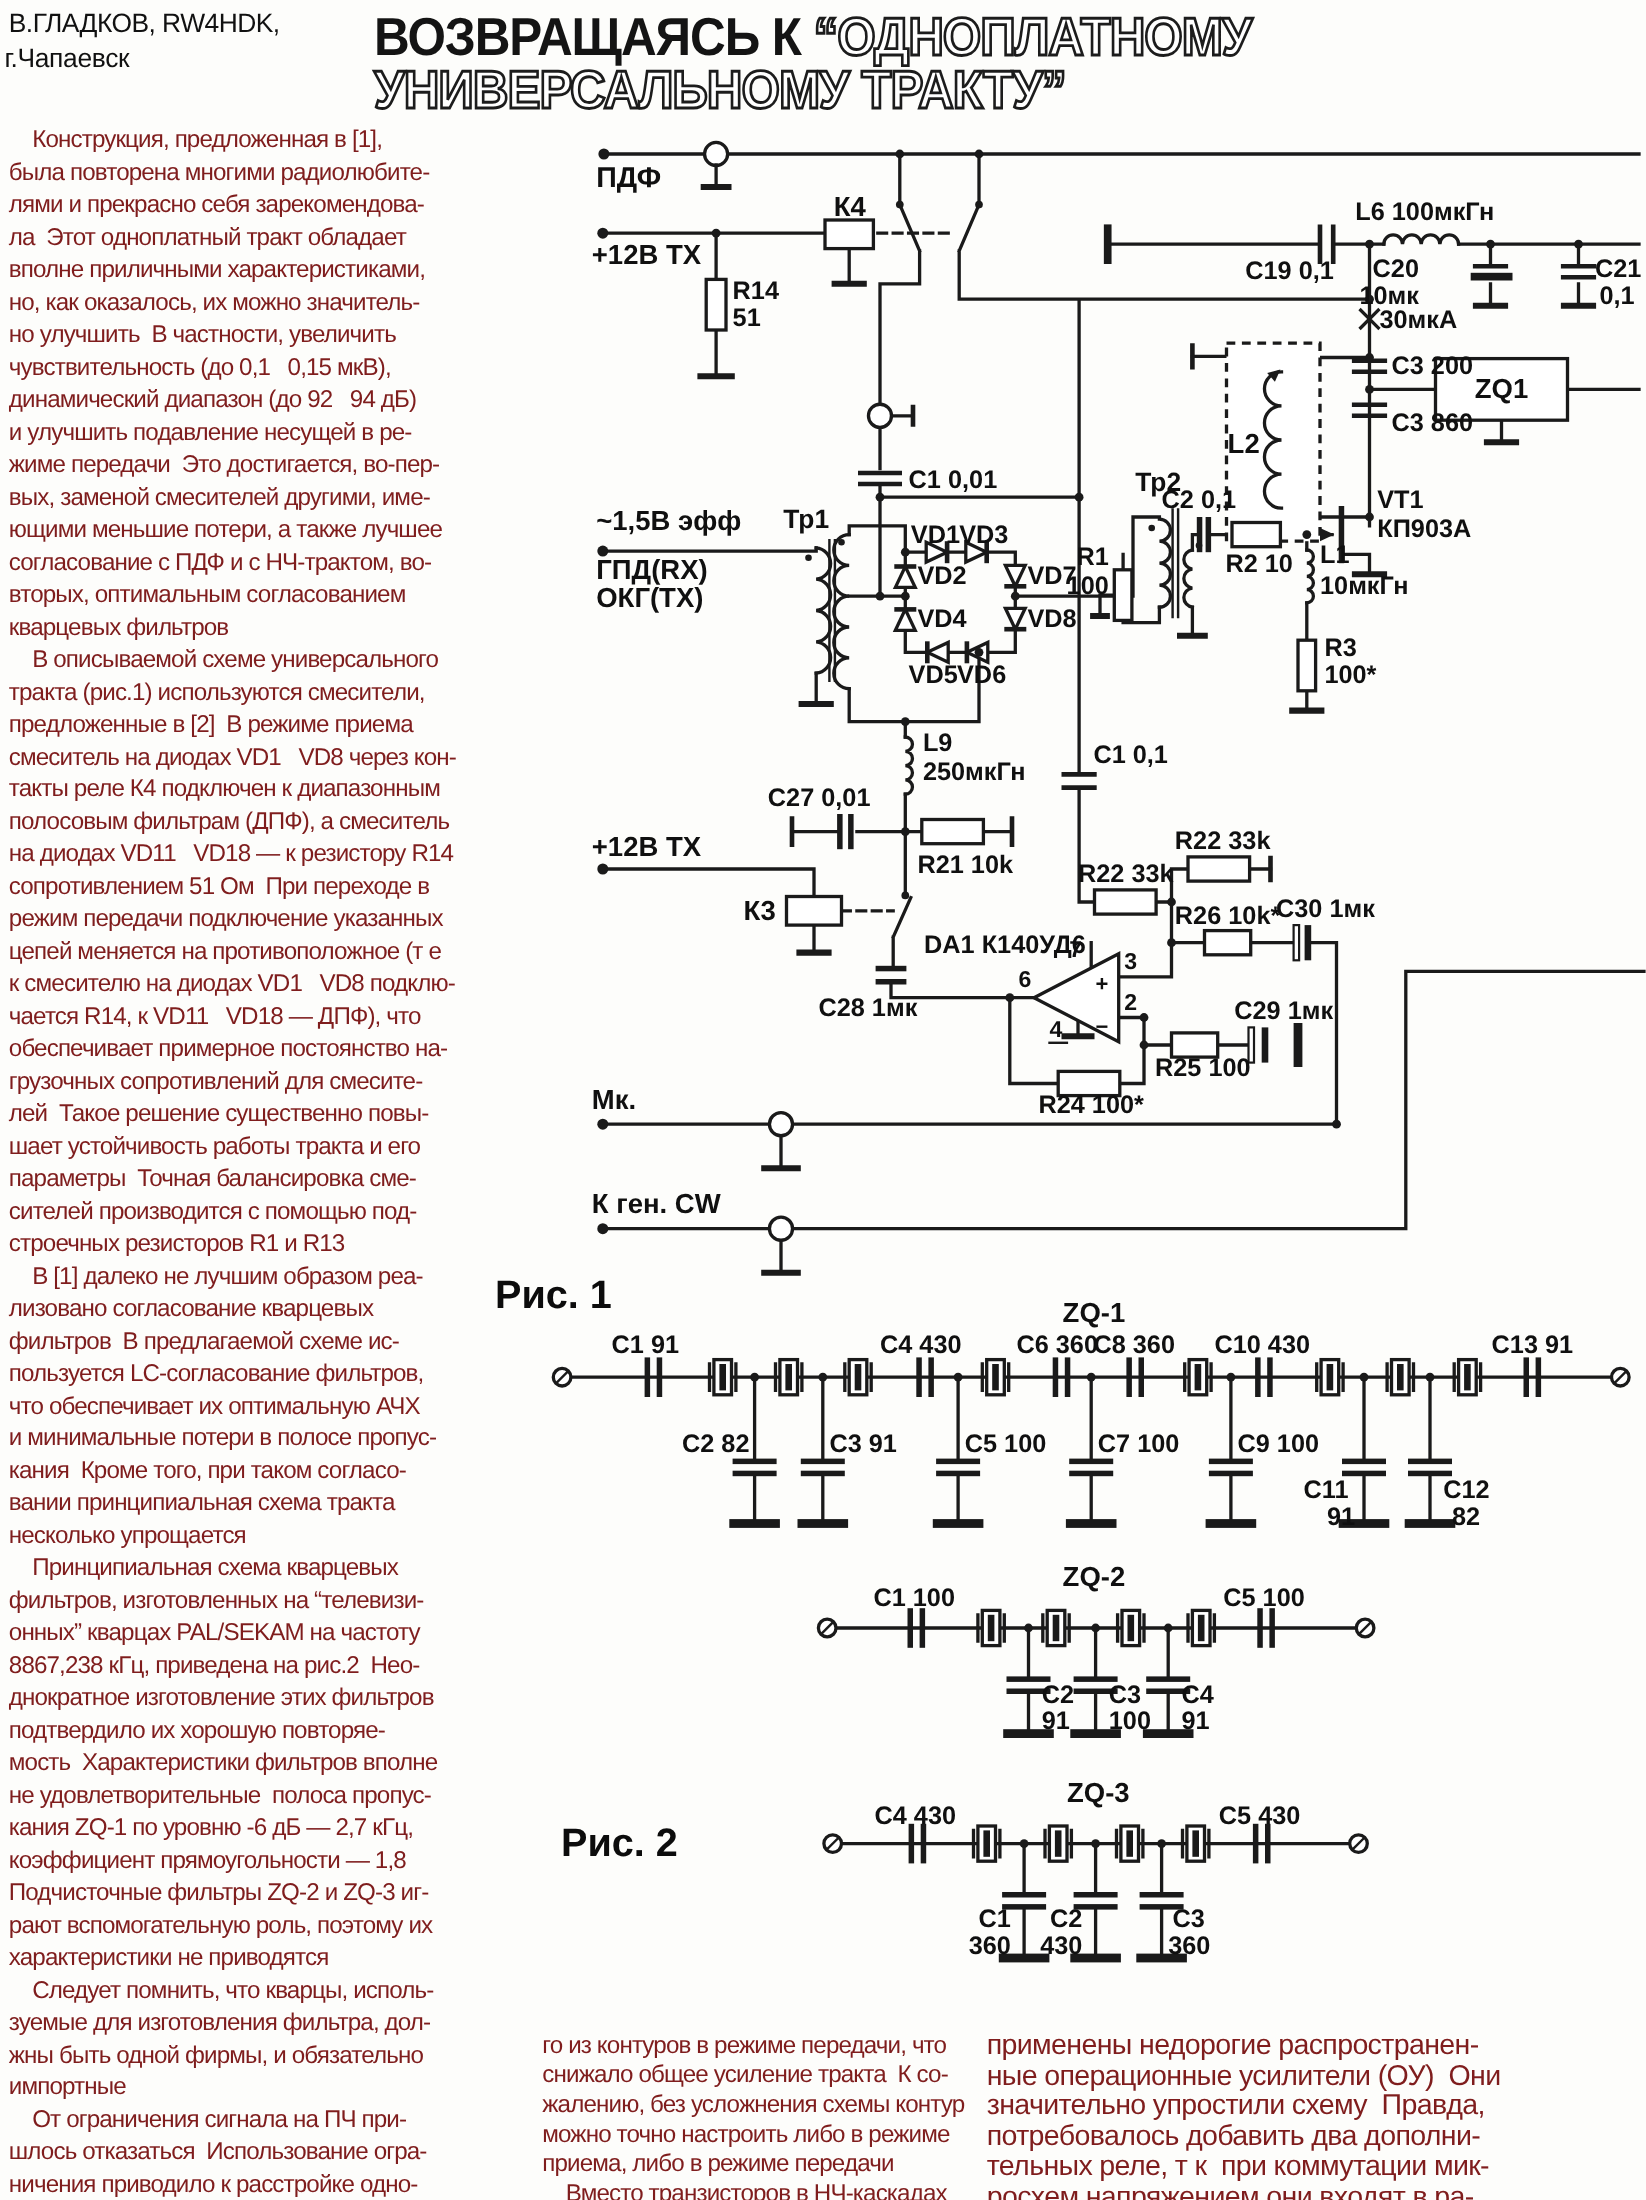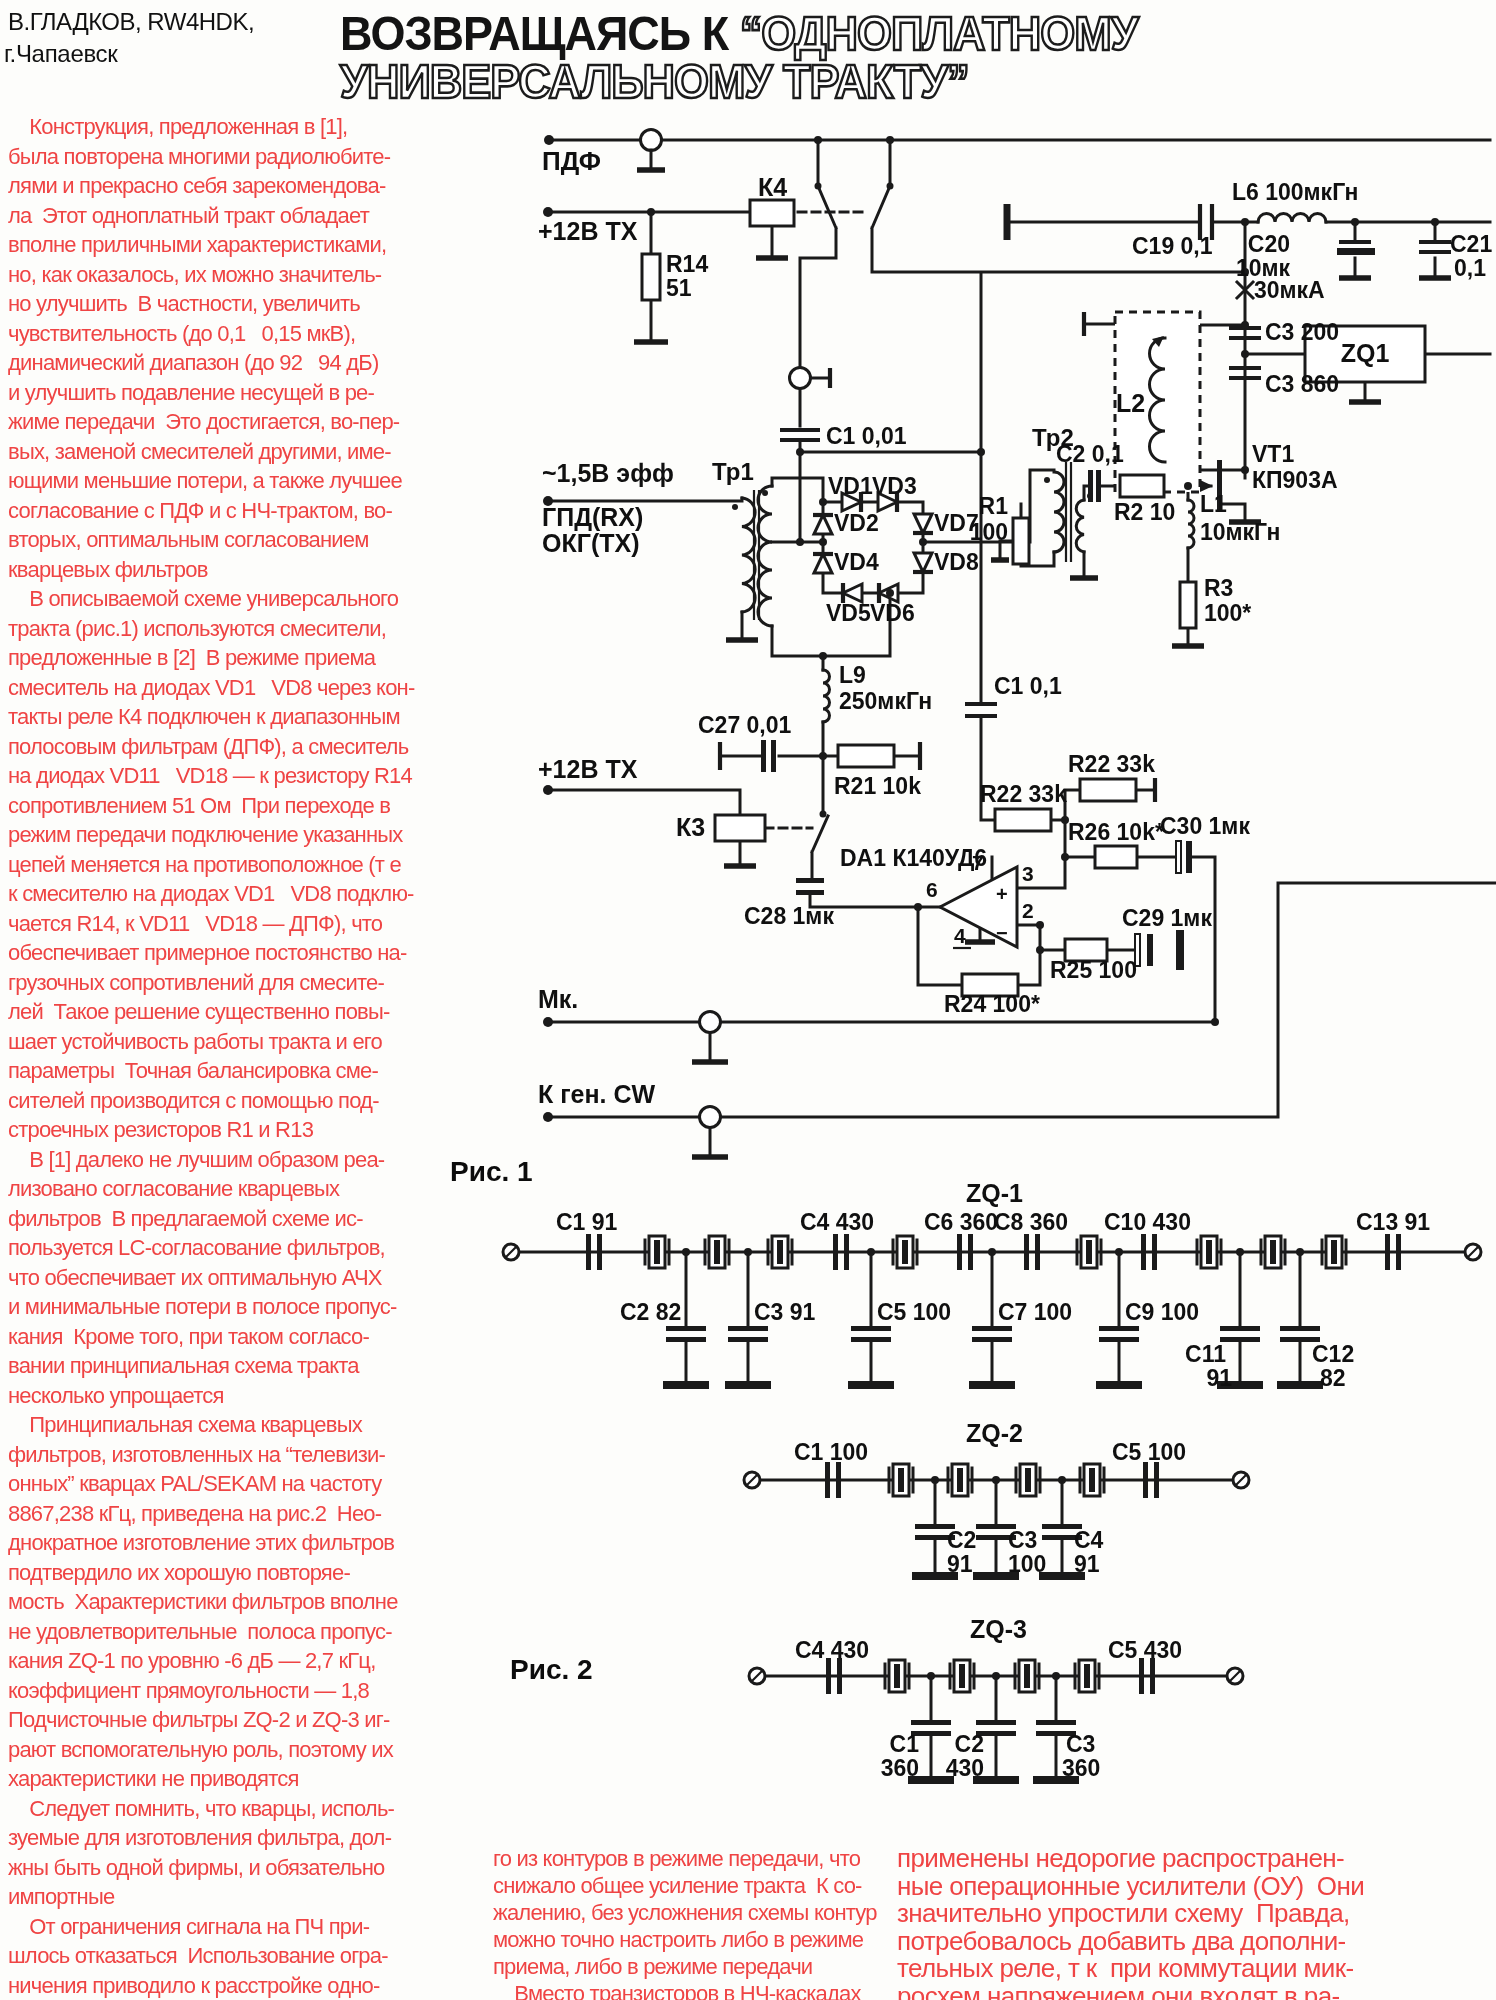--- a/index.html
+++ b/index.html
@@ -11,25 +11,25 @@
   }
   .abs{position:absolute;}
   
   .author1{left:8px;top:8px;font-size:24px;font-weight:400;letter-spacing:-0.5px;}
   .author2{left:4px;top:40px;font-size:24px;letter-spacing:-0.3px;text-align:center;}
   .title-line{left:340px;width:830px;font-weight:700;font-size:45px;letter-spacing:-1px;white-space:nowrap;color:#141414;transform:scaleY(1.08);transform-origin:top left;}
   .tl1{top:6px;}
   .tl2{top:54px;}
   .t-out{color:#ffffff;-webkit-text-stroke:2.4px #1c1c1c;text-shadow:0 0 1px #1c1c1c;}
   
-  .col{white-space:pre;font-weight:400;color:#ef4444;}
+  .col{white-space:pre;font-weight:400;color:#7f1d1d;}
   .leftcol{left:8px;top:112px;width:414px;font-size:22px;line-height:29.5px;letter-spacing:-0.8px;}
   .midcol{left:493px;top:1845px;width:382px;font-size:22px;line-height:27px;letter-spacing:-0.8px;}
   .rightcol{left:897px;top:1845px;width:596px;font-size:26px;line-height:27.5px;letter-spacing:-0.6px;}
-  .figcap{font-size:28px;font-weight:700;color:#0c0c0c;}
+  .figcap{font-size:36px;font-weight:700;color:#0c0c0c;}
   .cap1{left:450px;top:1156px;}
   .cap2{left:510px;top:1654px;}
   
   svg{position:absolute;overflow:visible;}
   svg .w{stroke:#1a1a1a;stroke-width:3;fill:none;stroke-linecap:square;}
   svg .w2{stroke:#1a1a1a;stroke-width:2.2;fill:none;}
   svg .w4{stroke:#1a1a1a;stroke-width:4.2;fill:none;stroke-linecap:butt;}
   svg .w5{stroke:#1a1a1a;stroke-width:5.5;fill:none;stroke-linecap:butt;}
   svg .w6{stroke:#1a1a1a;stroke-width:7;fill:none;stroke-linecap:butt;}
   svg .dash{stroke-dasharray:8,6;}

